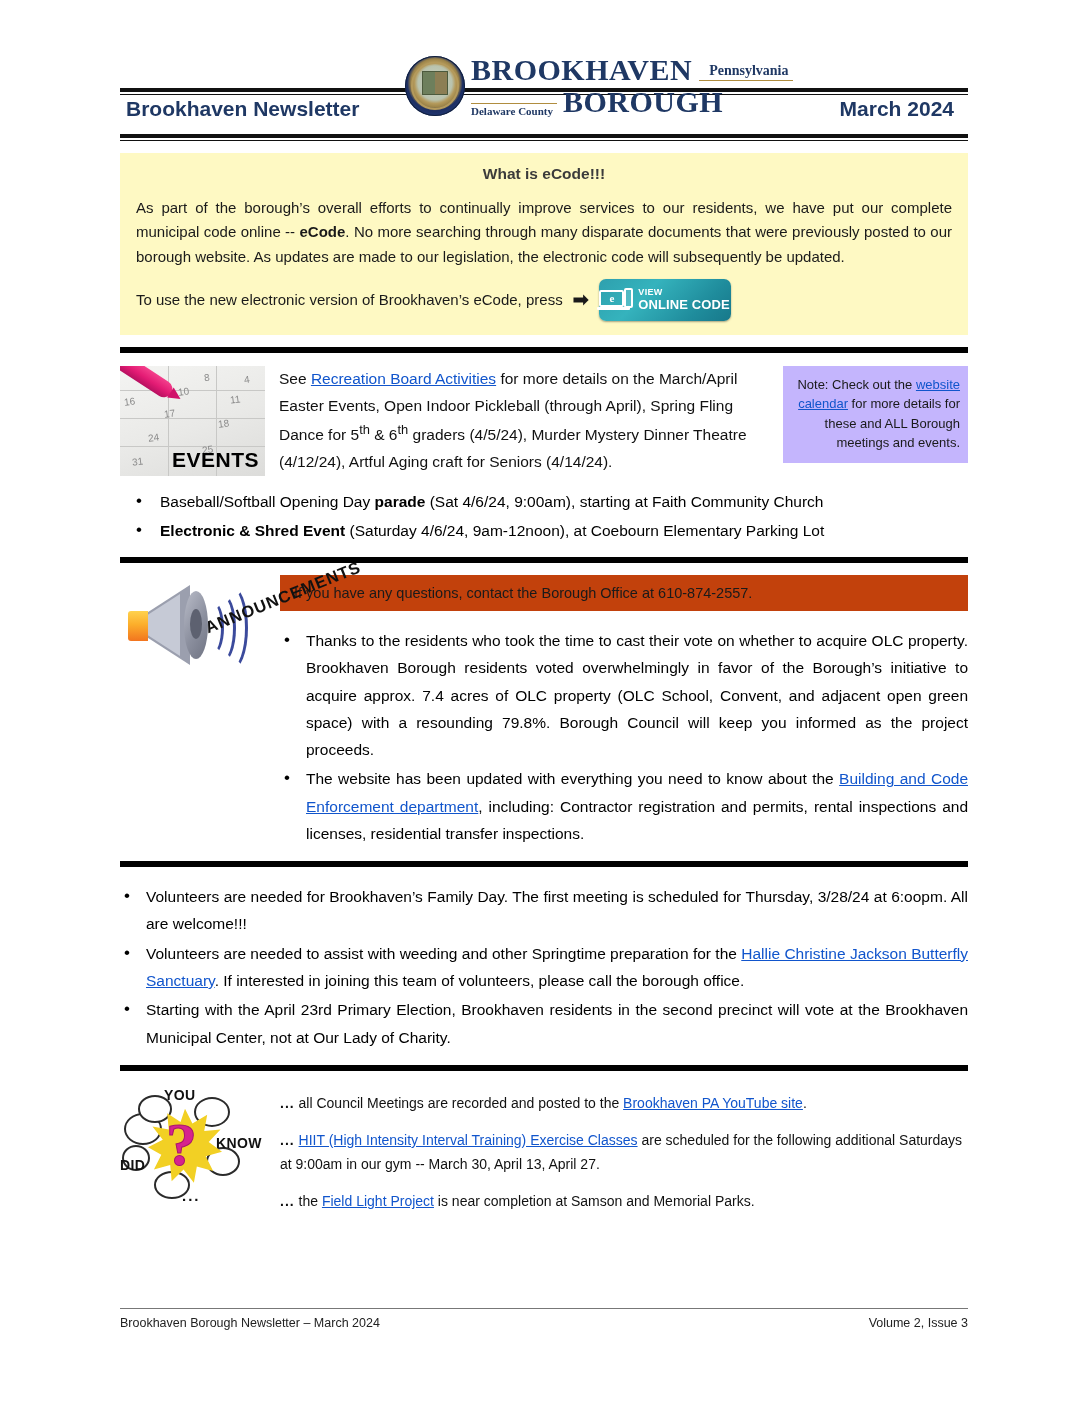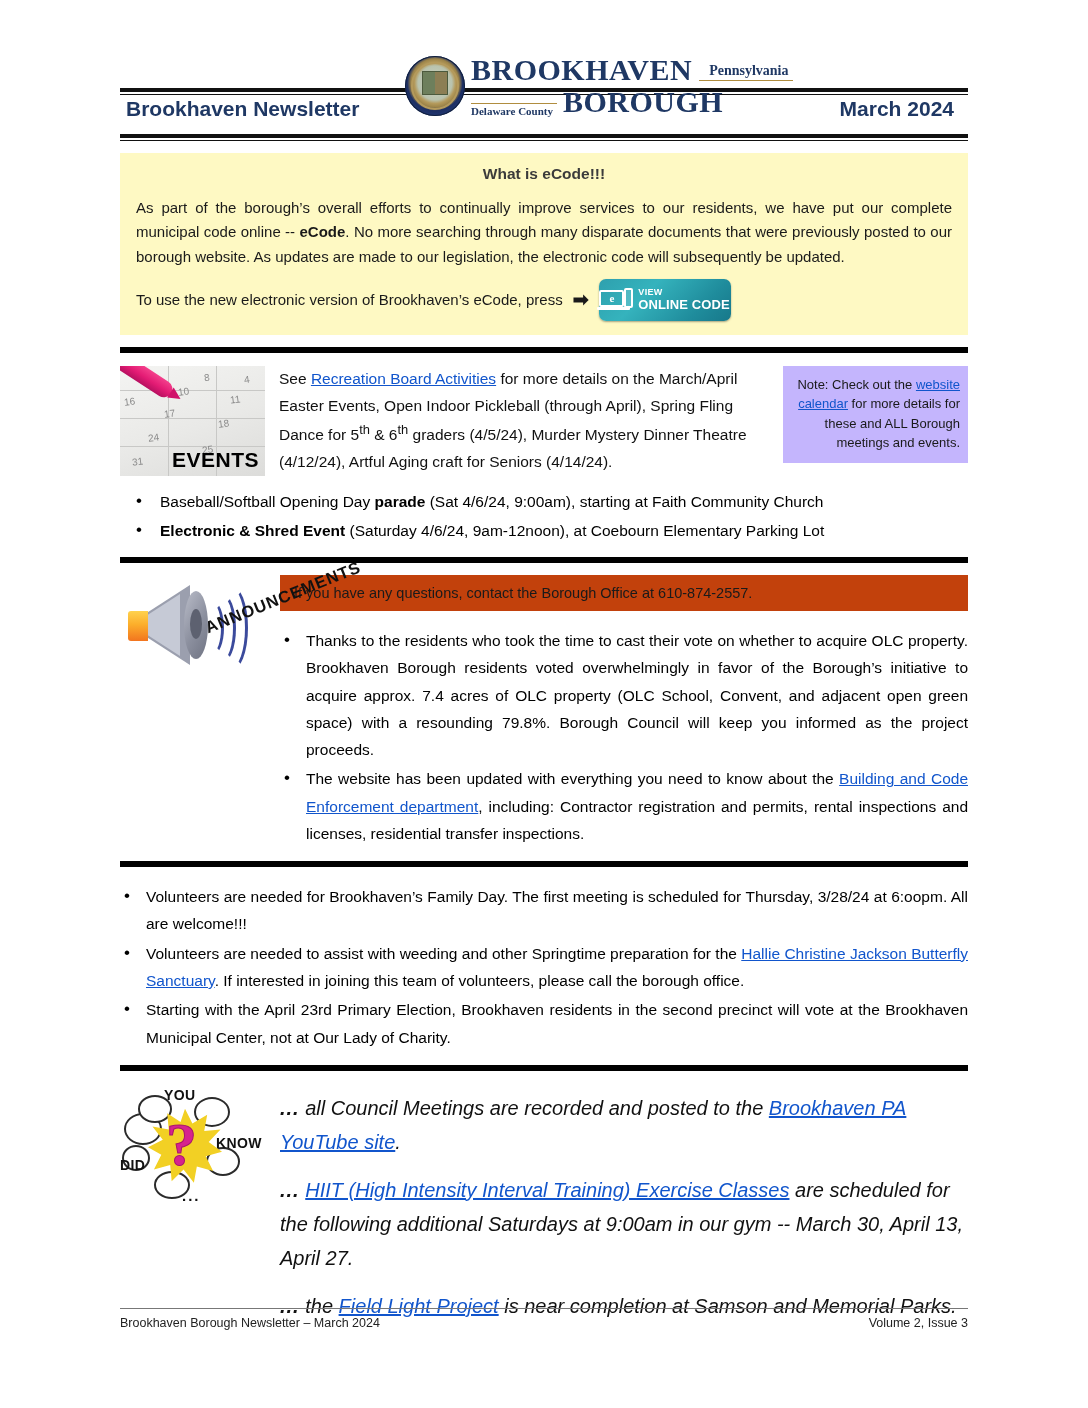--- a/index.html
+++ b/index.html
@@ -501,25 +501,24 @@
   .p4 { left: 86px; top: 60px; width: 30px; height: 25px; }
   .p5 { left: 34px; top: 84px; width: 32px; height: 24px; }
   .p6 { left: 2px;  top: 58px; width: 24px; height: 22px; }
   .dyk-w { position: absolute; font-size: 14px; font-weight: bold; color:#111; letter-spacing:.4px; }
   .dyk-you  { left: 44px; top: 0px; }
   .dyk-know { left: 96px; top: 48px; }
   .dyk-did  { left: 0px;  top: 70px; }
   .dyk-dots { left: 62px; top: 100px; font-size: 15px; letter-spacing: 2px; }
   .dyk-right { flex: 1 1 auto; padding-top: 4px; }
   .dyk-p {
-    font-size: 20px;
+    font-size: 14px;
     line-height: 1.72;
     margin: 0 0 13px 0;
     color: #111;
-    font-style: italic;
   }
   .dots-lead { font-weight: bold; letter-spacing: 1px; }
 
   
   .footer {
     position: absolute;
     left: 120px; right: 120px;
     top: 1308px;
     border-top: 1px solid #777;
     padding-top: 7px;

